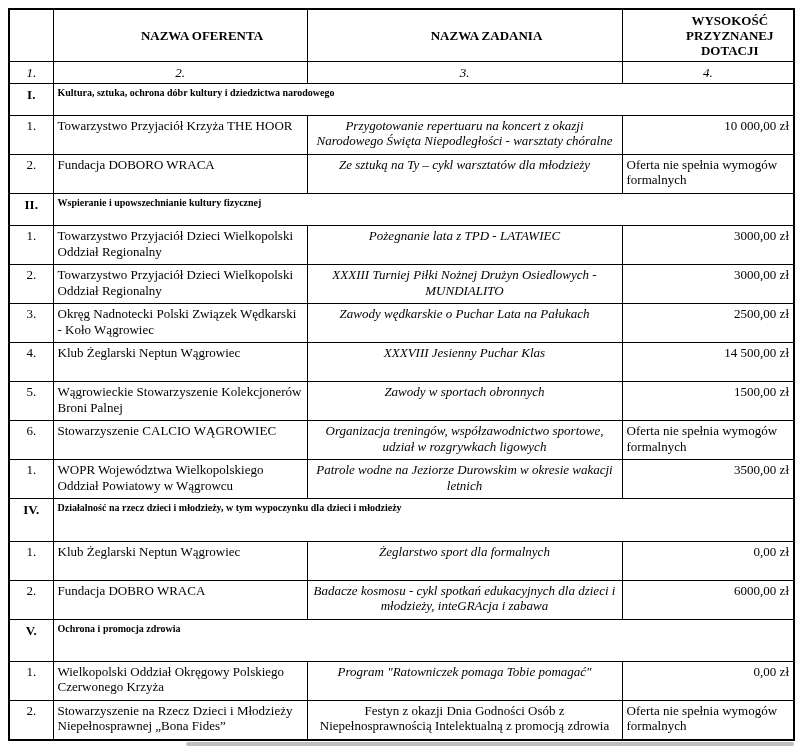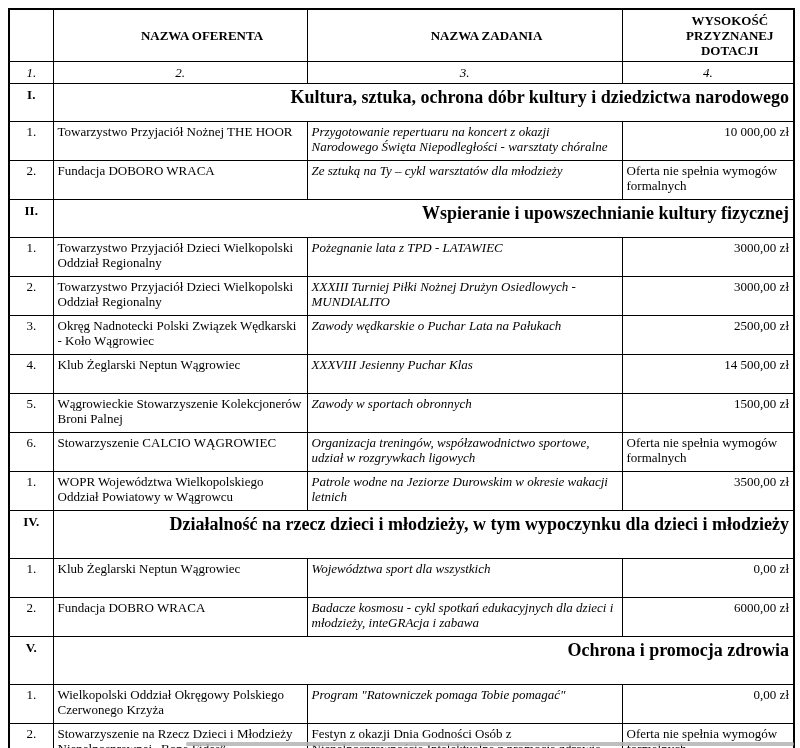--- a/index.html
+++ b/index.html
@@ -45,28 +45,28 @@
     vertical-align: middle;
   }
   
   tr.section-row td {
     font-weight: bold;
     vertical-align: top;
     padding-top: 3px;
     padding-bottom: 13px;
   }
   tr.section-row td.sec-num { text-align: center; }
-  tr.section-row td.sec-title { text-align: right; font-size: 18px; }
+  tr.section-row td.sec-title { text-align: left; font-size: 10px; }
   tr.section-row.tall td { padding-bottom: 23px; margin-left: 45px; }
   
   tr.item-row { }
   tr.item-row td { height: 34px; }
   td.c-lp { text-align: center; vertical-align: top; }
   td.c-offerer { text-align: left; padding-left: 6px; vertical-align: top; }
-  td.c-task { text-align: left; padding-left: 6px; vertical-align: middle; font-family: Liberation Serif, serif; }
+  td.c-task { text-align: center; padding-left: 6px; vertical-align: middle; font-family: Liberation Serif, serif; }
   td.c-task.it { font-style: italic; }
   td.c-grant-money {
     text-align: right;
     vertical-align: bottom;
     padding-right: 5px;
     padding-bottom: 3px;
   }
   td.c-grant-status {
     vertical-align: middle;
   }
@@ -109,21 +109,21 @@
         <td>4.</td>
       </tr>
     </thead>
     <tbody id="rows-body">
         <tr class="section-row">
           <td class="sec-num">I.</td>
           <td class="sec-title" colspan="3">Kultura, sztuka, ochrona dóbr kultury i dziedzictwa narodowego</td>
         </tr>
         <tr class="item-row">
           <td class="c-lp">1.</td>
-          <td class="c-offerer">Towarzystwo Przyjaciół Nożnej THE HOOR</td>
+          <td class="c-offerer">Towarzystwo Przyjaciół Krzyża THE HOOR</td>
           <td class="c-task it">Przygotowanie repertuaru na koncert z okazji Narodowego Święta Niepodległości - warsztaty chóralne</td>
           <td class="c-grant-money">10 000,00 zł</td>
         </tr>
         <tr class="item-row">
           <td class="c-lp">2.</td>
           <td class="c-offerer">Fundacja DOBORO WRACA</td>
           <td class="c-task it">Ze sztuką na Ty – cykl warsztatów dla młodzieży</td>
           <td class="c-grant-status">Oferta nie spełnia wymogów formalnych</td>
         </tr>
         <tr class="section-row">
@@ -172,21 +172,21 @@
           <td class="c-task it">Patrole wodne na Jeziorze Durowskim w okresie wakacji letnich</td>
           <td class="c-grant-money">3500,00 zł</td>
         </tr>
         <tr class="section-row tall">
           <td class="sec-num">IV.</td>
           <td class="sec-title" colspan="3">Działalność na rzecz dzieci i młodzieży, w tym wypoczynku dla dzieci i młodzieży</td>
         </tr>
         <tr class="item-row">
           <td class="c-lp">1.</td>
           <td class="c-offerer">Klub Żeglarski Neptun Wągrowiec</td>
-          <td class="c-task it">Województwa sport dla wszystkich</td>
+          <td class="c-task it">Żeglarstwo sport dla formalnych</td>
           <td class="c-grant-money">0,00 zł</td>
         </tr>
         <tr class="item-row">
           <td class="c-lp">2.</td>
           <td class="c-offerer">Fundacja DOBRO WRACA</td>
           <td class="c-task it">Badacze kosmosu - cykl spotkań edukacyjnych dla dzieci i młodzieży, inteGRAcja i zabawa</td>
           <td class="c-grant-money">6000,00 zł</td>
         </tr>
         <tr class="section-row tall">
           <td class="sec-num">V.</td>

